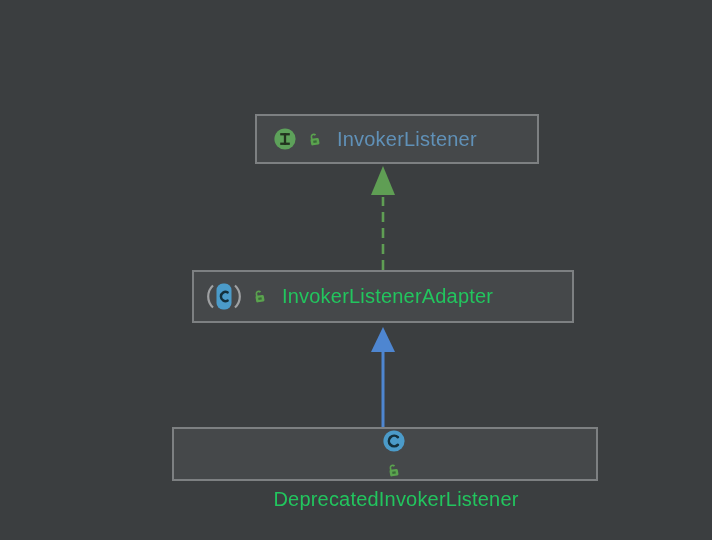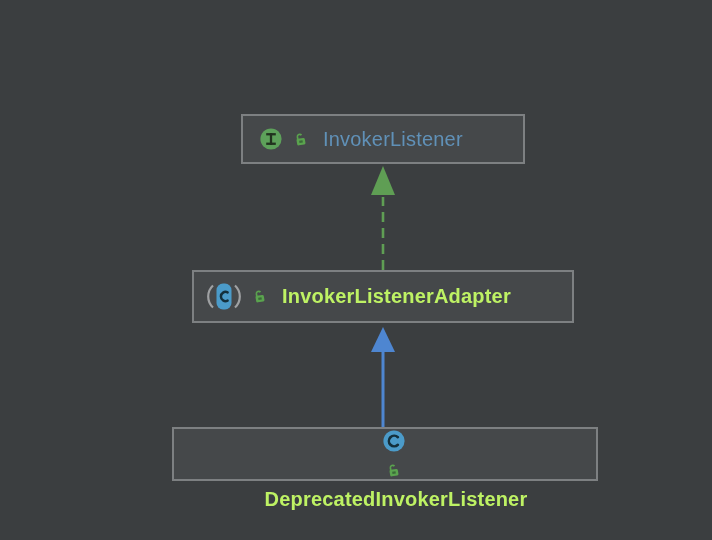--- a/index.html
+++ b/index.html
@@ -33,23 +33,23 @@
     gap: 10px;
     cursor: default;
   }
   .node-label {
     font-size: 20px;
     letter-spacing: 0.2px;
     white-space: nowrap;
     margin-left: 5px;
   }
   .label-interface { color: #6091b8; }
-  .label-class { color: #bef264; font-weight: bold; }
+  .label-class { color: #22c55e; }
   .node-invoker-listener {
-    left: 241px; top: 114px; width: 284px; height: 50px;
+    left: 255px; top: 114px; width: 284px; height: 50px;
     padding-left: 16px;
   }
   .node-invoker-listener-adapter {
     left: 192px; top: 270px; width: 382px; height: 53px;
     padding-left: 12px;
   }
   .node-deprecated-invoker-listener {
     left: 172px; top: 427px; width: 426px; height: 54px;
     padding-left: 17px;
     flex-direction: column;

